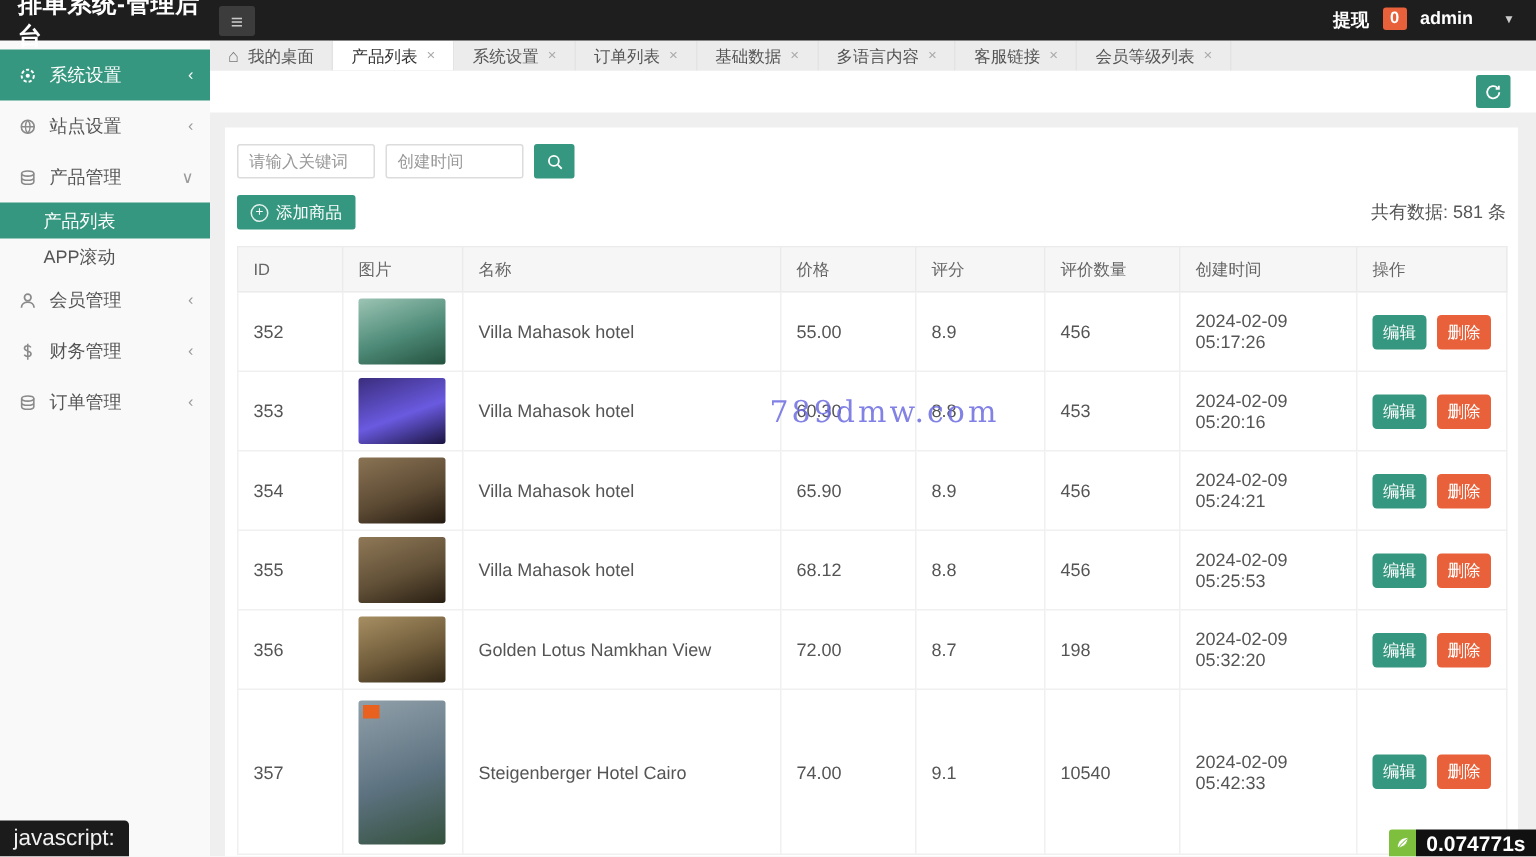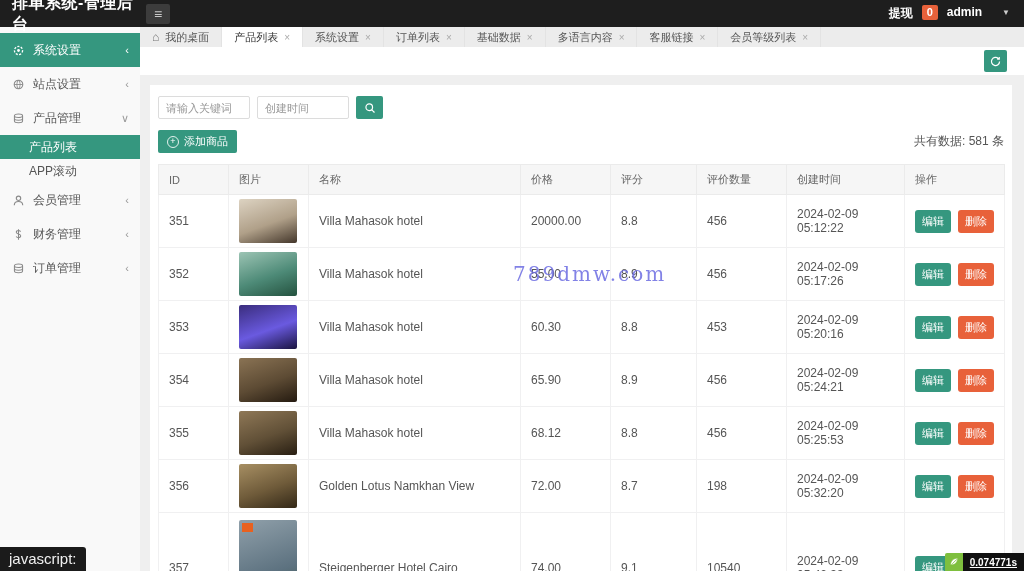--- a/index.html
+++ b/index.html
@@ -76,22 +76,22 @@
   .btn-del { background:#e8613a; margin-right:0; }
   
   .watermark { position:absolute; top:262px; left:513px; z-index:40; pointer-events:none;
     font-family:"DejaVu Serif", serif; font-size:20px; letter-spacing:2px;
     color:rgba(108,108,226,0.85); }
   .status-hint { position:absolute; left:0; bottom:0; z-index:50; background:#1b1b1b;
     color:#f0f0f0; font-size:15px; padding:3px 9px 4px; border-top-right-radius:3px; }
   .debug { position:absolute; right:0; bottom:0; z-index:50; display:flex; height:18px; }
   .leaf-box { width:18px; height:18px; background:#7ebf3e; border-radius:2px 0 0 0;
     display:flex; align-items:center; justify-content:center; }
-  .time-chip { background:#111; color:#fff; font-size:10px; padding:0 7px;
-    display:flex; align-items:center; font-weight:bold;text-decoration:underline; }
+  .time-chip { background:#111; color:#fff; font-size:14px; padding:0 7px;
+    display:flex; align-items:center; font-weight:bold; }
   svg { display:block; }
 </style>
 </head>
 <body>
 
 <div class="topbar">
   <div class="logo">排单系统-管理后台</div>
   <div class="burger">≡</div>
   <div class="topbar-right">
     <span>提现</span>
@@ -252,32 +252,20 @@
           <th>名称</th>
           <th>价格</th>
           <th>评分</th>
           <th>评价数量</th>
           <th>创建时间</th>
           <th>操作</th>
         </tr>
       </thead>
     <tbody id="tbody">
         <tr class="data-row">
-          <td>351</td>
-          <td>
-            <div class="thumb" title="hotel bedroom" style="background: linear-gradient(160deg, rgb(221, 211, 194) 0%, rgb(176, 160, 137) 55%, rgb(67, 54, 42) 100%);"></div>
-          </td>
-          <td>Villa Mahasok hotel</td>
-          <td>20000.00</td>
-          <td>8.8</td>
-          <td>456</td>
-          <td>2024-02-09 05:12:22</td>
-          <td><button class="btn-edit">编辑</button><button class="btn-del">删除</button></td>
-        </tr>
-        <tr class="data-row">
           <td>352</td>
           <td>
             <div class="thumb" title="green glass hotel exterior" style="background: linear-gradient(160deg, rgb(156, 196, 180) 0%, rgb(77, 138, 119) 55%, rgb(36, 82, 63) 100%);"></div>
           </td>
           <td>Villa Mahasok hotel</td>
           <td>55.00</td>
           <td>8.9</td>
           <td>456</td>
           <td>2024-02-09 05:17:26</td>
           <td><button class="btn-edit">编辑</button><button class="btn-del">删除</button></td>

